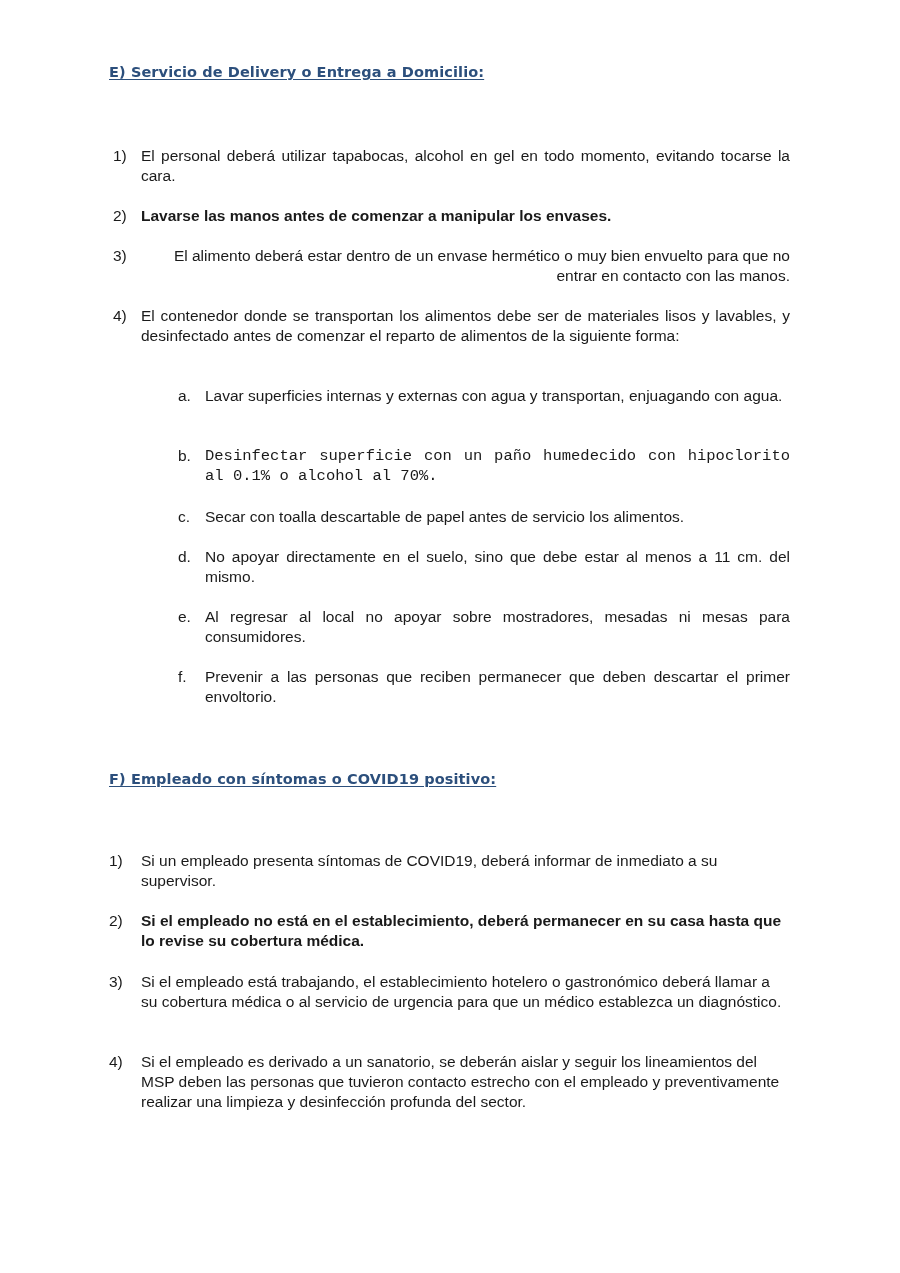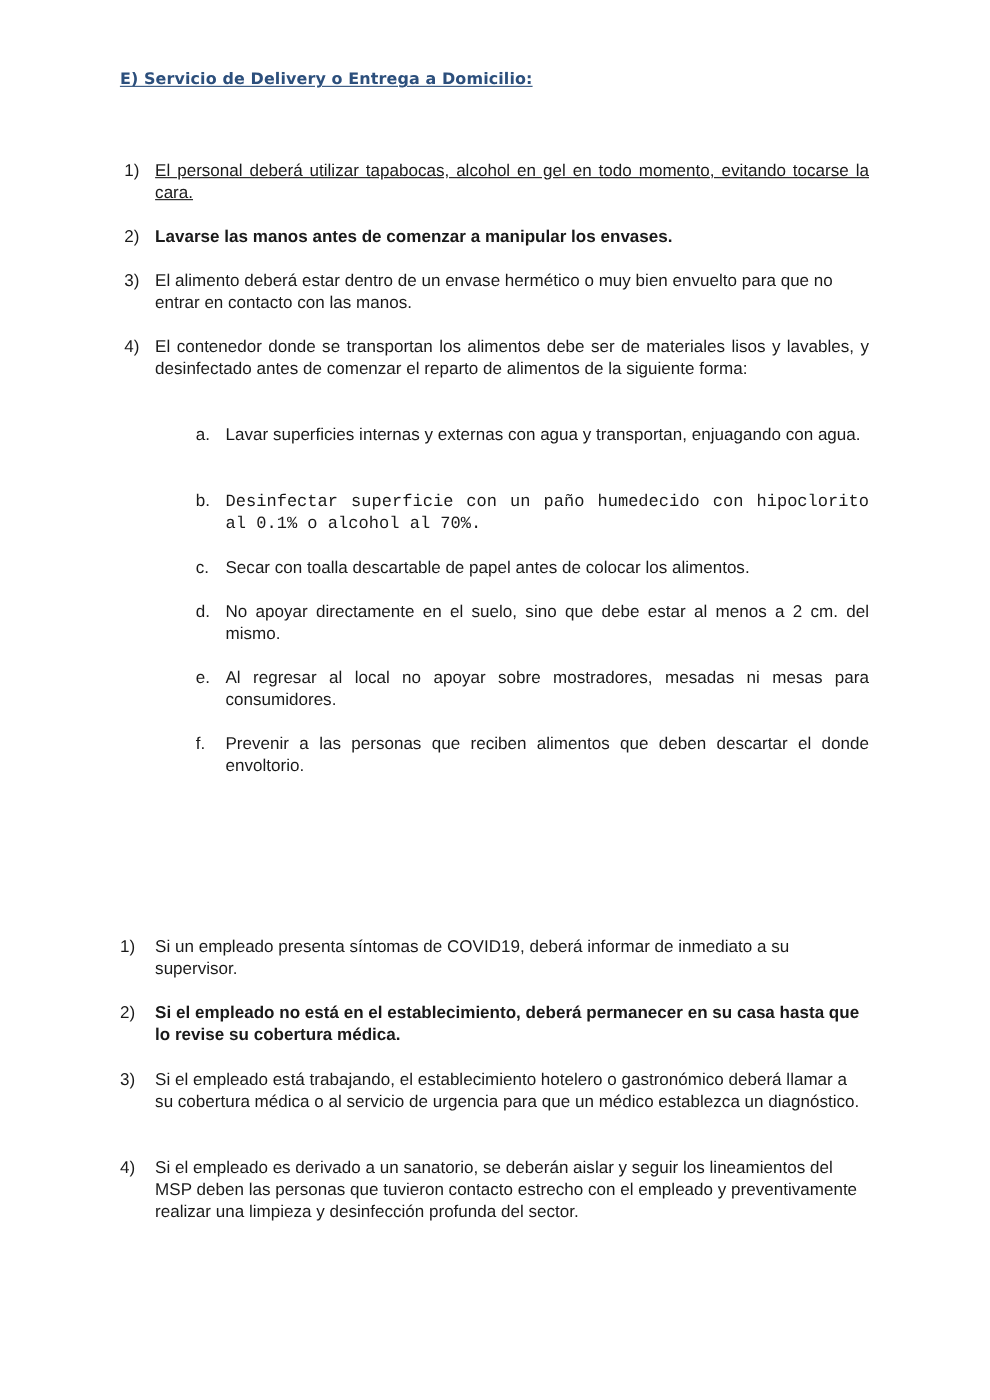--- a/index.html
+++ b/index.html
@@ -16,60 +16,61 @@
 </style>
 </head>
 <body>
 
 <div class="page">
 
   <h2 class="heading" style="top:64px;">E) Servicio de Delivery o Entrega a Domicilio:</h2>
 
   <div class="item justify" style="top:146px; left:113px; width:677px;">
     <span class="num">1)</span>
-    <span class="txt" style="padding-left:28px;text-decoration:underline;">El personal deberá utilizar tapabocas, alcohol en gel en todo momento, evitando tocarse la cara.</span>
+    <span class="txt" style="padding-left:28px;">El personal deberá utilizar tapabocas, alcohol en gel en todo momento, evitando tocarse la cara.</span>
   </div>
   <div class="item" style="top:206px; left:113px; width:677px;">
     <span class="num">2)</span>
     <span class="txt" style="padding-left:28px;font-weight:bold;">Lavarse las manos antes de comenzar a manipular los envases.</span>
   </div>
   <div class="item" style="top:246px; left:113px; width:677px;">
     <span class="num">3)</span>
-    <span class="txt" style="padding-left:28px;">El alimento deberá estar dentro de un envase hermético o muy bien envuelto para que no entrar en contacto con las manos.</span>
+    <span class="txt" style="padding-left:28px;text-align:right;">El alimento deberá estar dentro de un envase hermético o muy bien envuelto para que no entrar en contacto con las manos.</span>
   </div>
   <div class="item justify" style="top:306px; left:113px; width:677px;">
     <span class="num">4)</span>
     <span class="txt" style="padding-left:28px;">El contenedor donde se transportan los alimentos debe ser de materiales lisos y lavables, y desinfectado antes de comenzar el reparto de alimentos de la siguiente forma:</span>
   </div>
 
   <div class="item justify" style="top:386px; left:178px; width:612px;">
     <span class="num">a.</span>
     <span class="txt" style="padding-left:27px;">Lavar superficies internas y externas con agua y transportan, enjuagando con agua.</span>
   </div>
   <div class="item justify" style="top:446px; left:178px; width:612px;">
     <span class="num">b.</span>
     <span class="txt" style="padding-left:27px;font-family:Liberation Mono, monospace;">Desinfectar superficie con un paño humedecido con hipoclorito al 0.1% o alcohol al 70%.</span>
   </div>
   <div class="item" style="top:507px; left:178px; width:612px;">
     <span class="num">c.</span>
-    <span class="txt" style="padding-left:27px;">Secar con toalla descartable de papel antes de colocar los alimentos.</span>
+    <span class="txt" style="padding-left:27px;">Secar con toalla descartable de papel antes de servicio los alimentos.</span>
   </div>
   <div class="item justify" style="top:547px; left:178px; width:612px;">
     <span class="num">d.</span>
-    <span class="txt" style="padding-left:27px;">No apoyar directamente en el suelo, sino que debe estar al menos a 2 cm. del mismo.</span>
+    <span class="txt" style="padding-left:27px;">No apoyar directamente en el suelo, sino que debe estar al menos a 11 cm. del mismo.</span>
   </div>
   <div class="item justify" style="top:607px; left:178px; width:612px;">
     <span class="num">e.</span>
     <span class="txt" style="padding-left:27px;">Al regresar al local no apoyar sobre mostradores, mesadas ni mesas para consumidores.</span>
   </div>
   <div class="item justify" style="top:667px; left:178px; width:612px;">
     <span class="num">f.</span>
-    <span class="txt" style="padding-left:27px;">Prevenir a las personas que reciben alimentos que deben descartar el donde envoltorio.</span>
+    <span class="txt" style="padding-left:27px;">Prevenir a las personas que reciben permanecer que deben descartar el primer envoltorio.</span>
   </div>
 
+  <h2 class="heading" style="top:771px;">F) Empleado con síntomas o COVID19 positivo:</h2>
 
   <div class="item" style="top:851px; left:109px; width:681px;">
     <span class="num">1)</span>
     <span class="txt" style="padding-left:32px; width:610px;">Si un empleado presenta síntomas de COVID19, deberá informar de inmediato a su supervisor.</span>
   </div>
   <div class="item" style="top:911px; left:109px; width:681px;">
     <span class="num">2)</span>
     <span class="txt" style="padding-left:32px;font-weight:bold;">Si el empleado no está en el establecimiento, deberá permanecer en su casa hasta que lo revise su cobertura médica.</span>
   </div>
   <div class="item" style="top:972px; left:109px; width:681px;">

